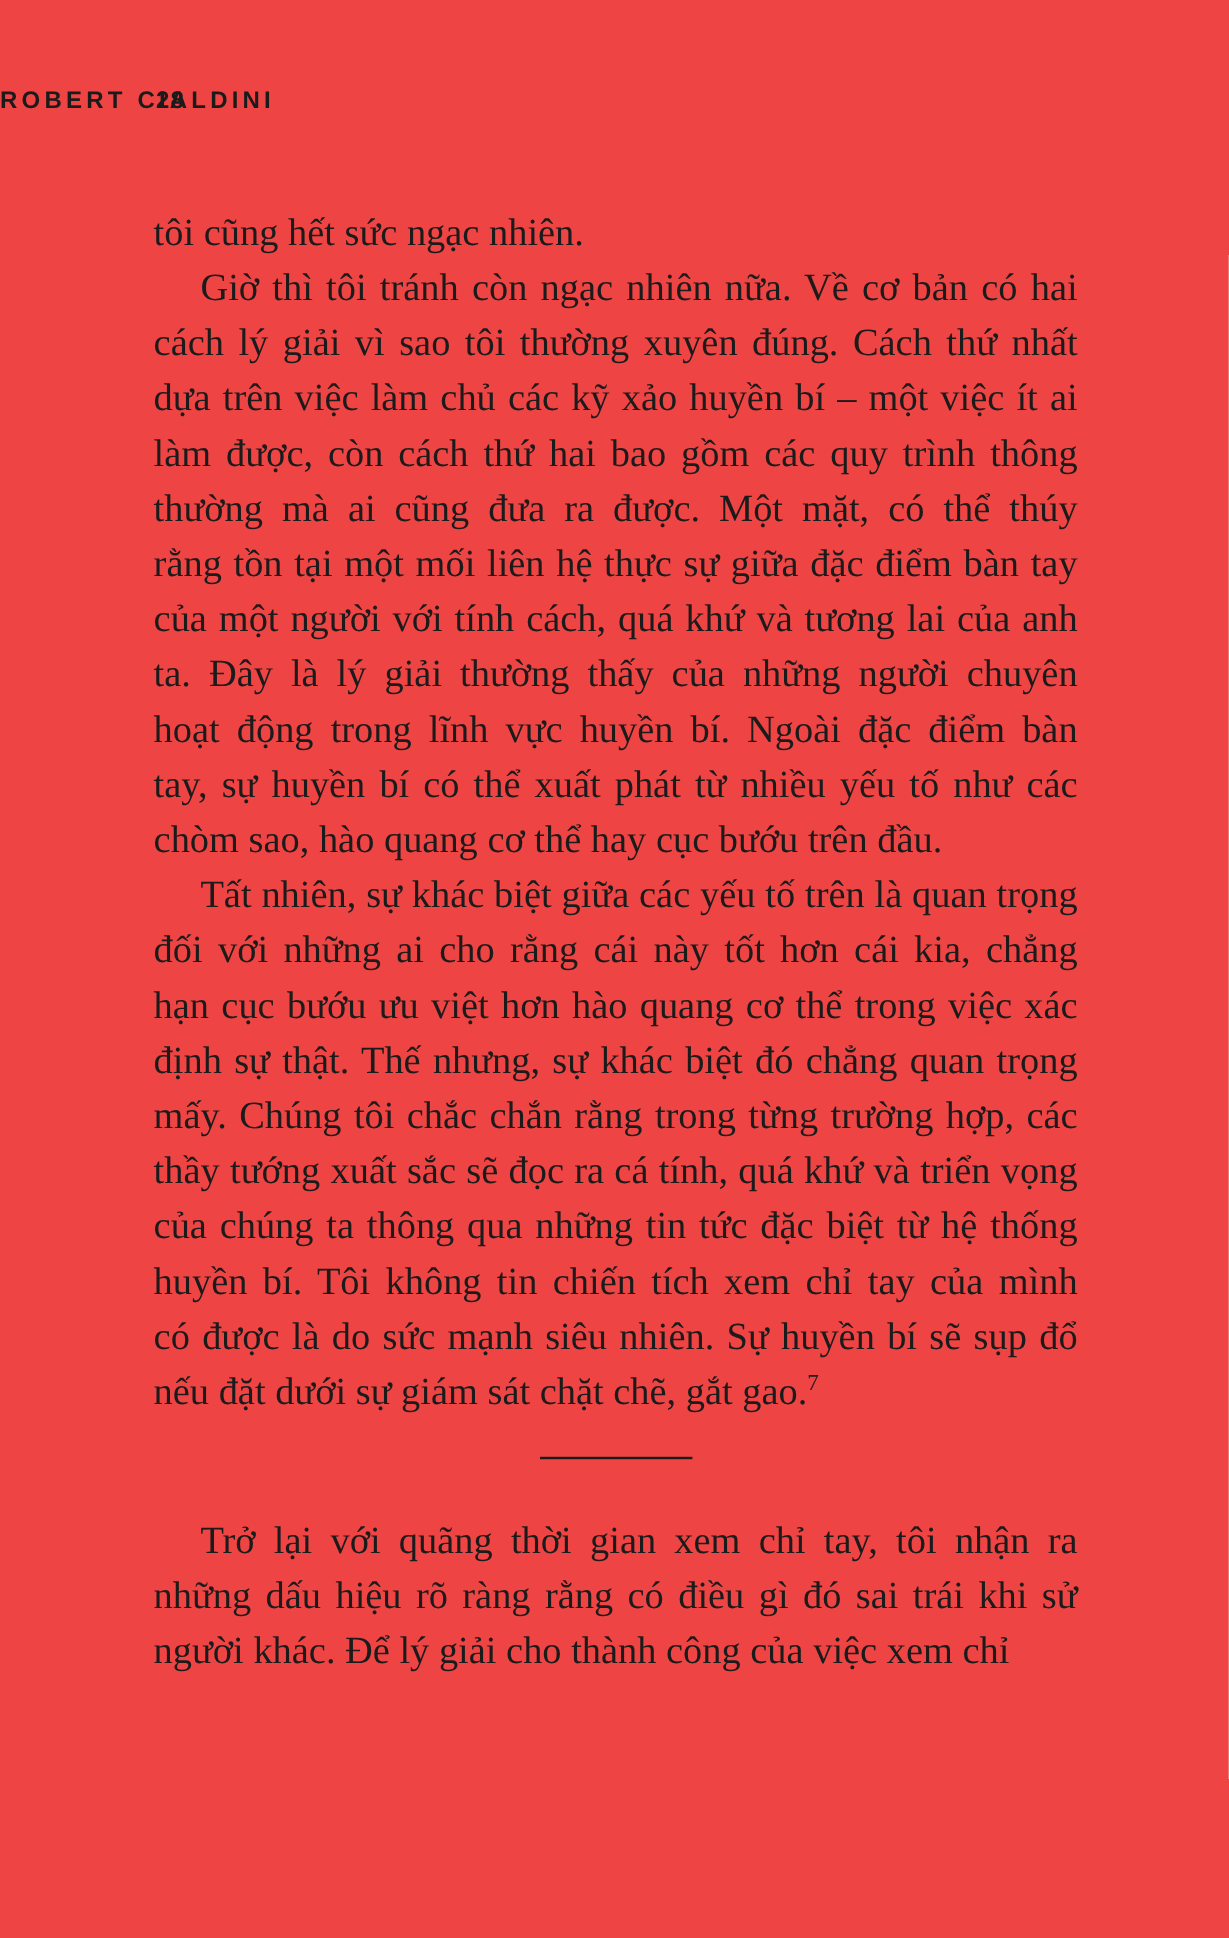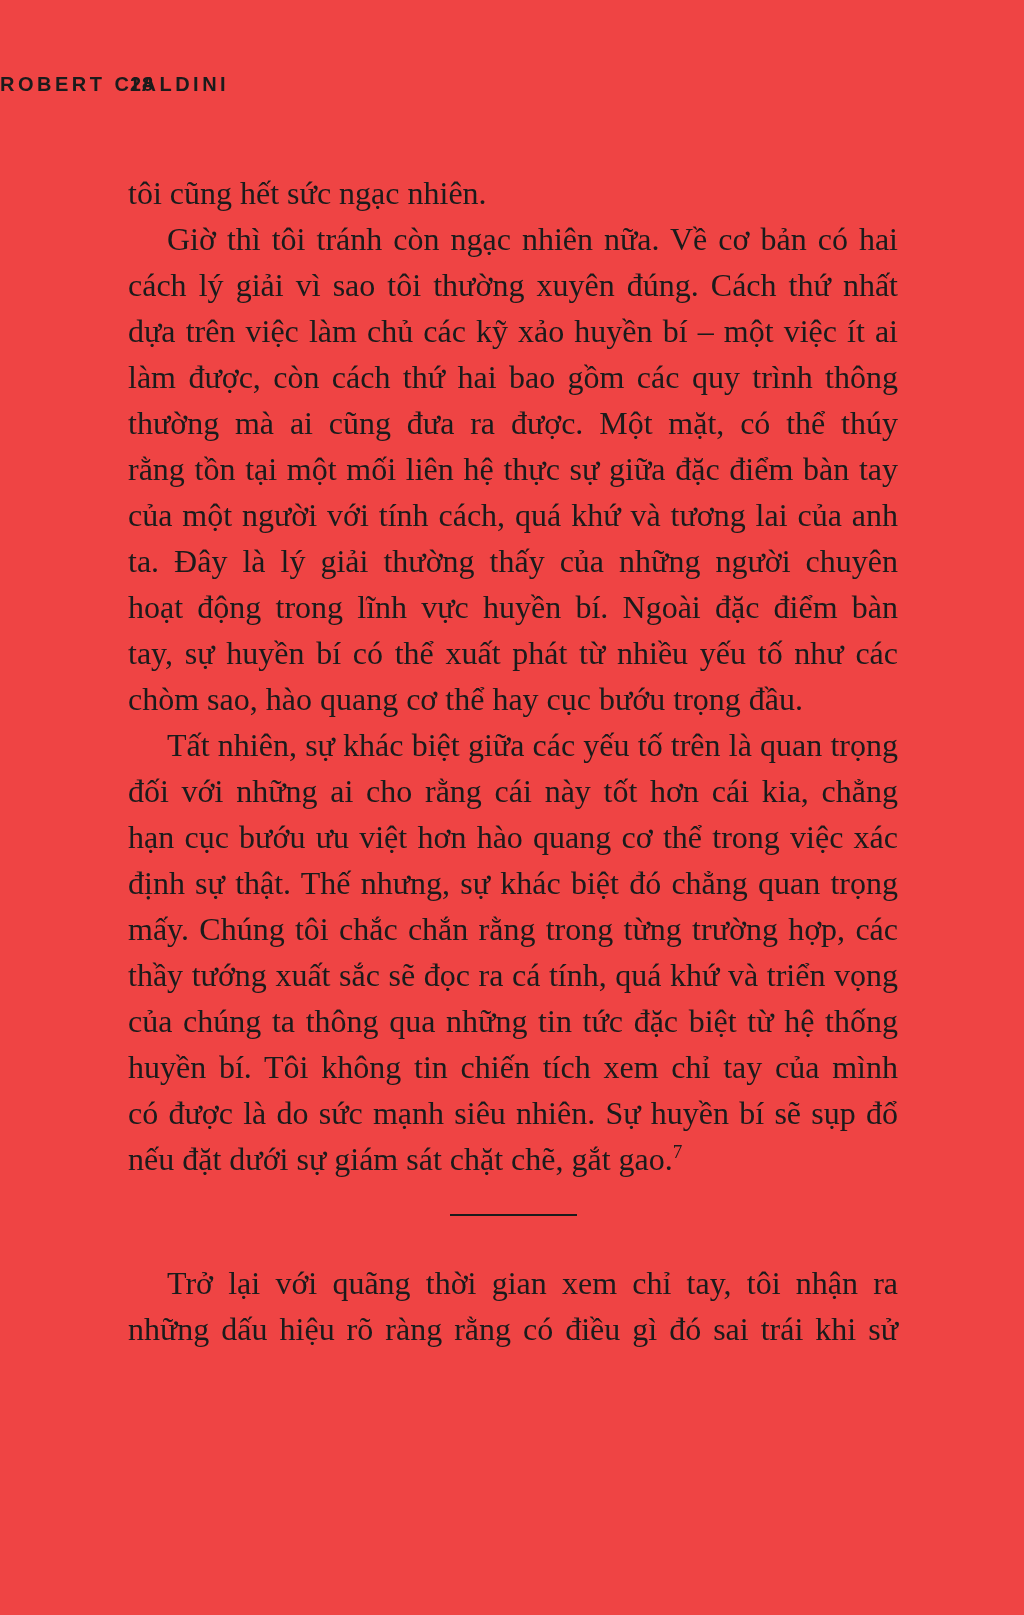--- a/index.html
+++ b/index.html
@@ -84,33 +84,34 @@
         <div class="line">Giờ thì tôi tránh còn ngạc nhiên nữa. Về cơ bản có hai</div>
         <div class="line">cách lý giải vì sao tôi thường xuyên đúng. Cách thứ nhất</div>
         <div class="line">dựa trên việc làm chủ các kỹ xảo huyền bí – một việc ít ai</div>
         <div class="line">làm được, còn cách thứ hai bao gồm các quy trình thông</div>
         <div class="line">thường mà ai cũng đưa ra được. Một mặt, có thể thúy</div>
         <div class="line">rằng tồn tại một mối liên hệ thực sự giữa đặc điểm bàn tay</div>
         <div class="line">của một người với tính cách, quá khứ và tương lai của anh</div>
         <div class="line">ta. Đây là lý giải thường thấy của những người chuyên</div>
         <div class="line">hoạt động trong lĩnh vực huyền bí. Ngoài đặc điểm bàn</div>
         <div class="line">tay, sự huyền bí có thể xuất phát từ nhiều yếu tố như các</div>
-        <div class="line last">chòm sao, hào quang cơ thể hay cục bướu trọng đầu.</div>
+        <div class="line last">chòm sao, hào quang cơ thể hay cục bướu trên đầu.</div>
       </div>
       <div class="para indent">
         <div class="line">Tất nhiên, sự khác biệt giữa các yếu tố trên là quan trọng</div>
         <div class="line">đối với những ai cho rằng cái này tốt hơn cái kia, chẳng</div>
         <div class="line">hạn cục bướu ưu việt hơn hào quang cơ thể trong việc xác</div>
         <div class="line">định sự thật. Thế nhưng, sự khác biệt đó chẳng quan trọng</div>
         <div class="line">mấy. Chúng tôi chắc chắn rằng trong từng trường hợp, các</div>
         <div class="line">thầy tướng xuất sắc sẽ đọc ra cá tính, quá khứ và triển vọng</div>
         <div class="line">của chúng ta thông qua những tin tức đặc biệt từ hệ thống</div>
         <div class="line">huyền bí. Tôi không tin chiến tích xem chỉ tay của mình</div>
         <div class="line">có được là do sức mạnh siêu nhiên. Sự huyền bí sẽ sụp đổ</div>
         <div class="line last">nếu đặt dưới sự giám sát chặt chẽ, gắt gao.<sup>7</sup></div>
       </div>
       <div class="divider"></div>
       <div class="para indent">
         <div class="line">Trở lại với quãng thời gian xem chỉ tay, tôi nhận ra</div>
         <div class="line">những dấu hiệu rõ ràng rằng có điều gì đó sai trái khi sử</div>
+        <div class="line last">người khác. Để lý giải cho thành công của việc xem chỉ</div>
       </div>
     </main>
 </div>
 
 </body></html>

